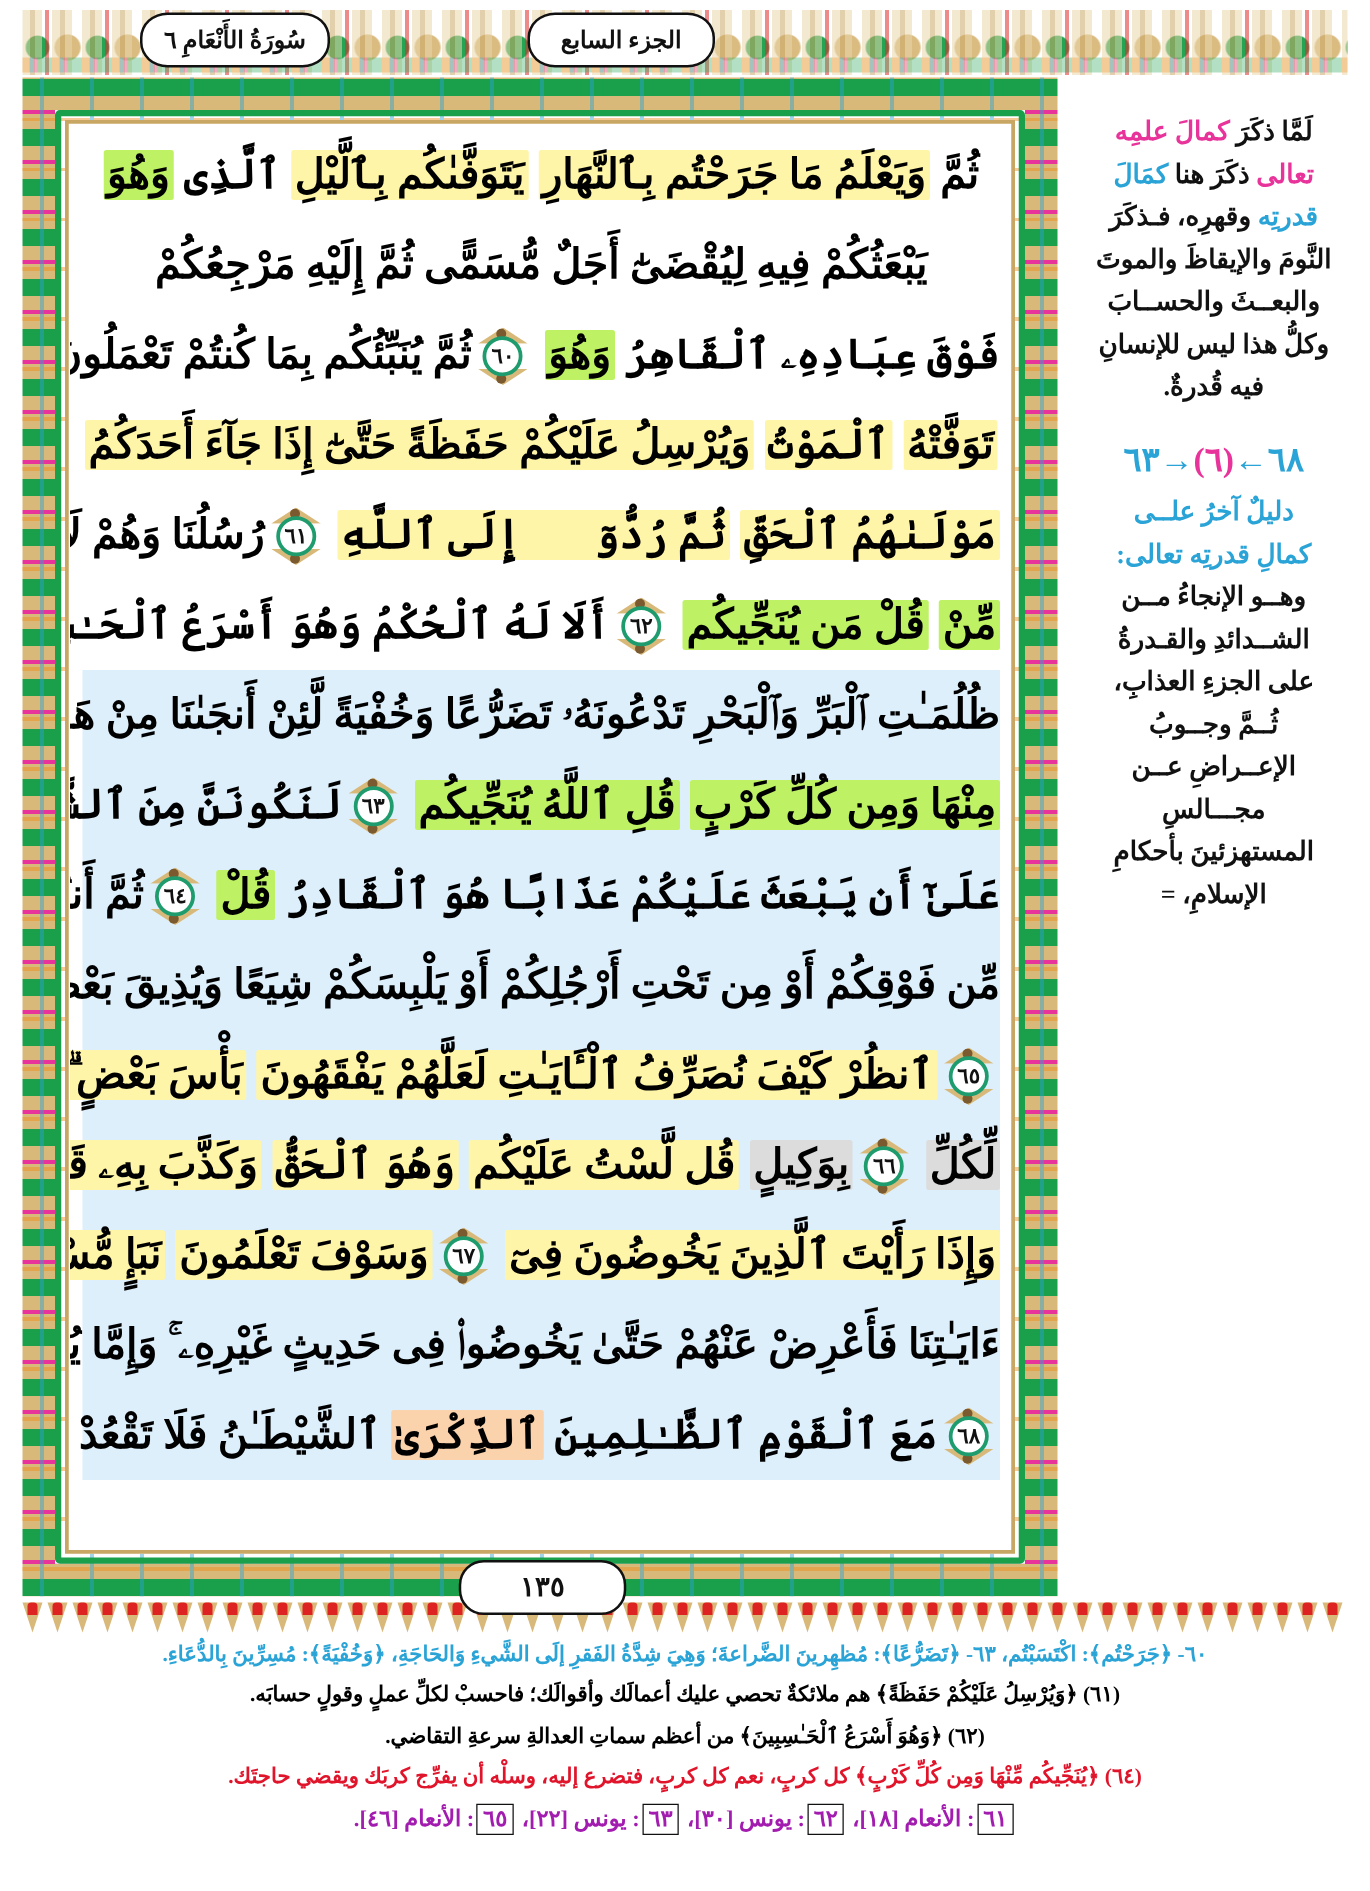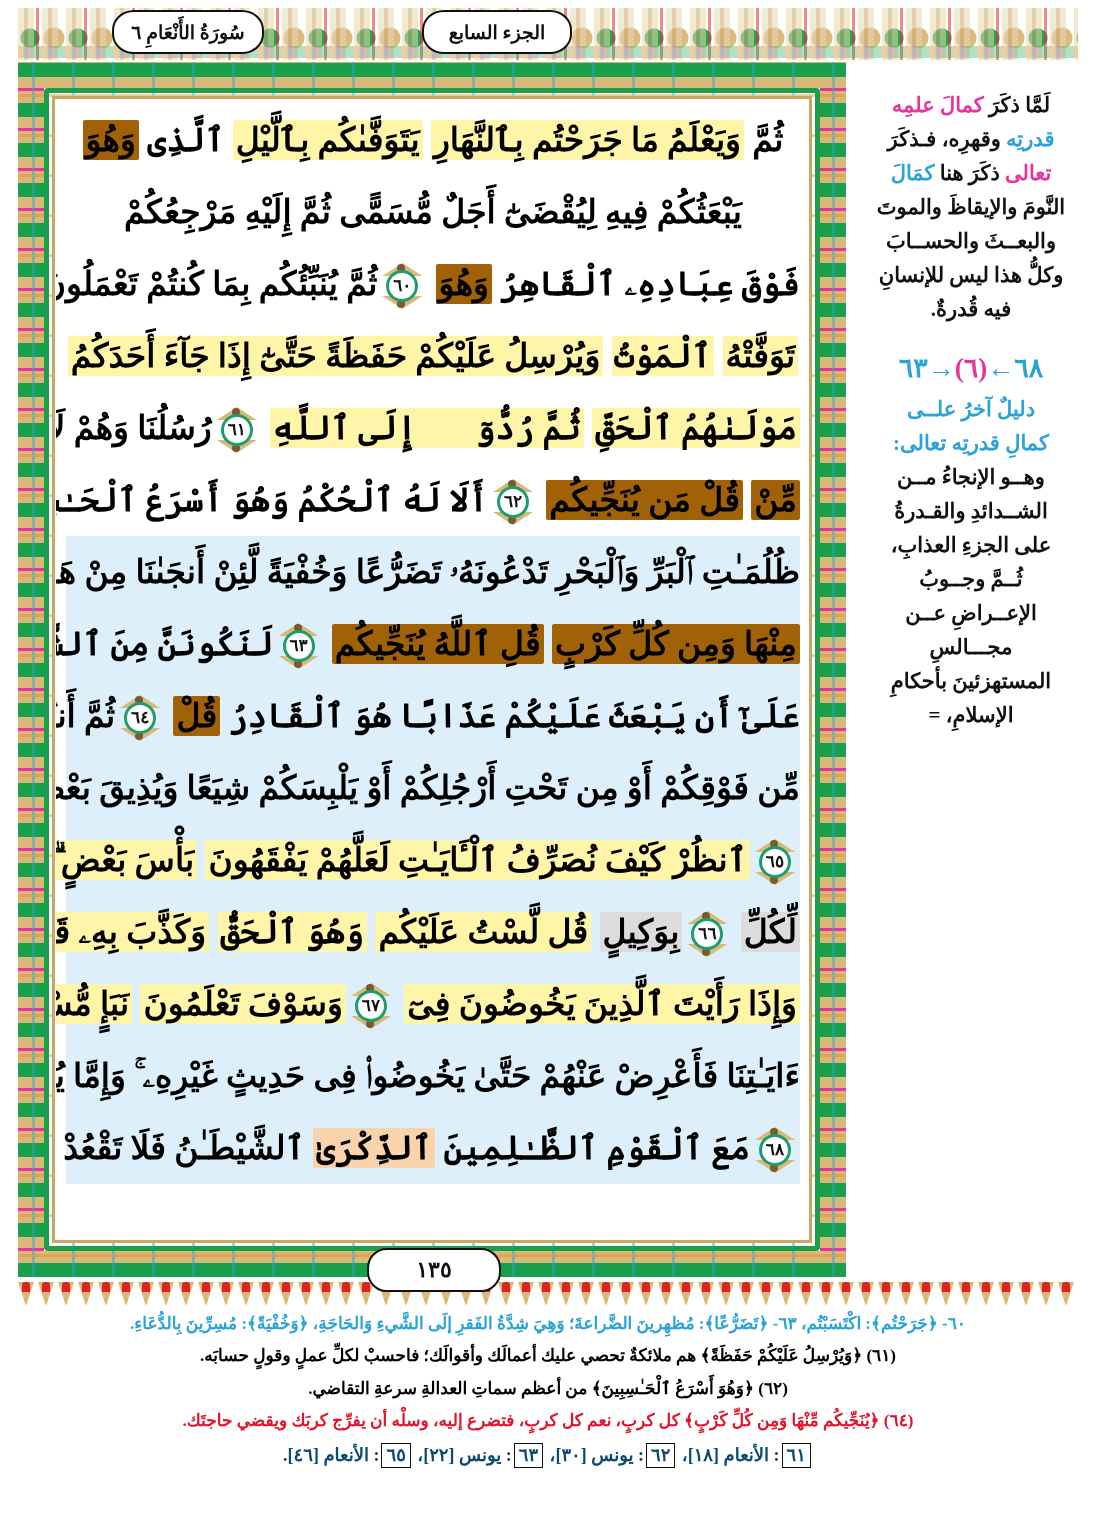--- a/index.html
+++ b/index.html
@@ -90,21 +90,21 @@
   .aline{
     position:relative;height:72px;line-height:72px;
     white-space:nowrap;text-align:center;
     font-size:33px;font-weight:600;color:#000;
     font-family:"Liberation Serif","DejaVu Serif",serif;
     letter-spacing:-0.5px;
   }
   .aline.bluebg{background:#ddeffb;}
   .hl{padding:2px 3px;border-radius:2px;}
   .hl-y{background:#fff5a8;}
-  .hl-p{background:#a16207;text-align:center;}
+  .hl-p{background:#bef264;text-align:center;}
   .hl-o{background:#fad2ac;}
   .hl-g{background:#dcdcdc;}
 
   .vnum{
     display:inline-block;width:44px;height:44px;vertical-align:-13px;
     position:relative;margin:0 3px;
   }
   .vnum .ring{
     position:absolute;left:6px;top:6px;width:32px;height:32px;
     border:3px solid #1f9c6e;border-radius:50%;background:#fff;
@@ -175,21 +175,21 @@
     direction:rtl;text-align:center;
     font-family:"Liberation Serif","DejaVu Serif",serif;
   }
   .fn{
     font-size:17px;font-weight:bold;line-height:1.9;white-space:nowrap;
   }
   .fn.cy{color:#2aa3d6;}
   .fn.mg{color:#000000;}
   .fn.rd{color:#e0152b;}
   .refline{
-    font-size:18px;font-weight:bold;color:#0c4a6e;margin-top:6px;
+    font-size:18px;font-weight:bold;color:#a21caf;margin-top:6px;
     white-space:nowrap;
   }
   .refbox{
     display:inline-block;border:1.6px solid #111;padding:0 4px;
     margin:0 2px;line-height:1.25;
   }
 </style>
 </head>
 <body>
 
@@ -226,22 +226,22 @@
   </div>
 
 <div class="pagenum">
   <span>١٣٥</span>
 </div>
 
 <div class="sidebar" id="sidebar-blocks">
     <div class="side-block">
       <div class="side-body">
         <div><span>لَمَّا ذكَرَ </span><span class="c-mg">كمالَ علمِه</span></div>
+        <div><span class="c-mg">تعالى</span><span> ذكَرَ هنا </span><span class="c-cy">كمَالَ</span></div>
         <div><span class="c-cy">قدرتِه</span><span> وقهرِه، فـذكَرَ</span></div>
-        <div><span class="c-mg">تعالى</span><span> ذكَرَ هنا </span><span class="c-cy">كمَالَ</span></div>
         <div><span>النَّومَ والإيقاظَ والموتَ</span></div>
         <div><span>والبعــثَ والحســابَ</span></div>
         <div><span>وكلُّ هذا ليس للإنسانِ</span></div>
         <div><span>فيه قُدرةٌ.</span></div>
       </div>
     </div>
     <div class="side-block">
       <div class="side-range"><span>٦٨</span>←<span class="mg">(٦)</span>→<span>٦٣</span></div>
       <div class="side-body">
         <div><span class="c-cy">دليلٌ آخرُ علــى</span></div>

